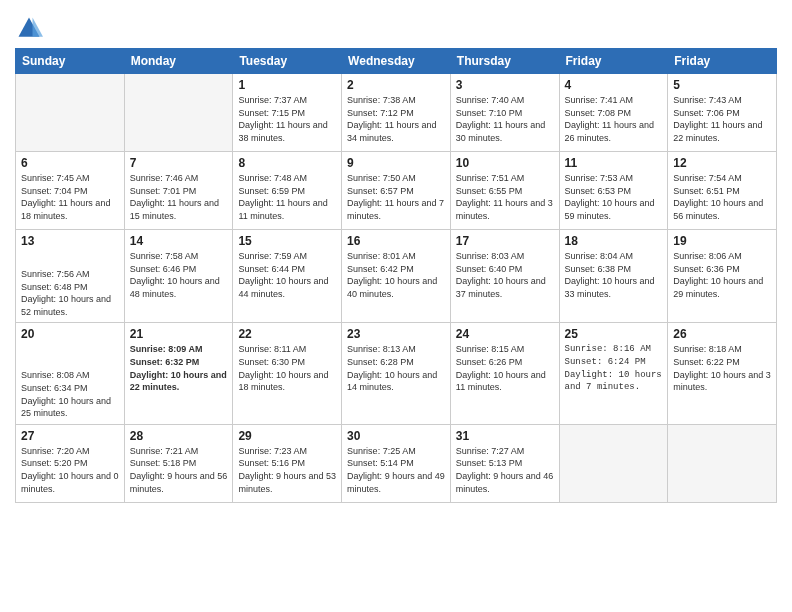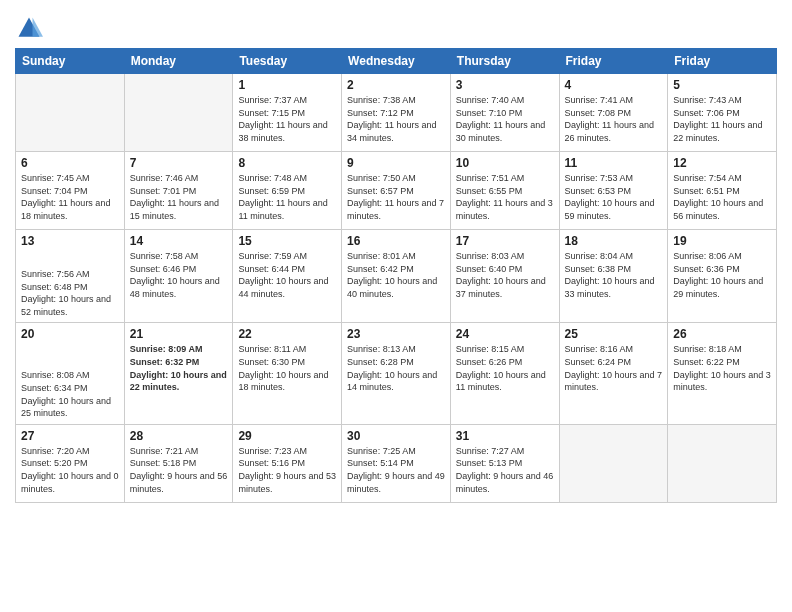--- a/index.html
+++ b/index.html
@@ -266,21 +266,21 @@
 Daylight: 10 hours and 14 minutes.</div>
           </td>
           <td>
             <span class="day-num">24</span>
             <div class="day-info" style="white-space: pre-line;">Sunrise: 8:15 AM
 Sunset: 6:26 PM
 Daylight: 10 hours and 11 minutes.</div>
           </td>
           <td>
             <span class="day-num">25</span>
-            <div class="day-info" style="white-space: pre-line;">Sunrise: 8:16 AM
+            <div class="day-info" style="white-space: pre-line; font-family: Liberation Mono, monospace;">Sunrise: 8:16 AM
 Sunset: 6:24 PM
 Daylight: 10 hours and 7 minutes.</div>
           </td>
           <td>
             <span class="day-num">26</span>
             <div class="day-info" style="white-space: pre-line;">Sunrise: 8:18 AM
 Sunset: 6:22 PM
 Daylight: 10 hours and 3 minutes.</div>
           </td>
         </tr>

